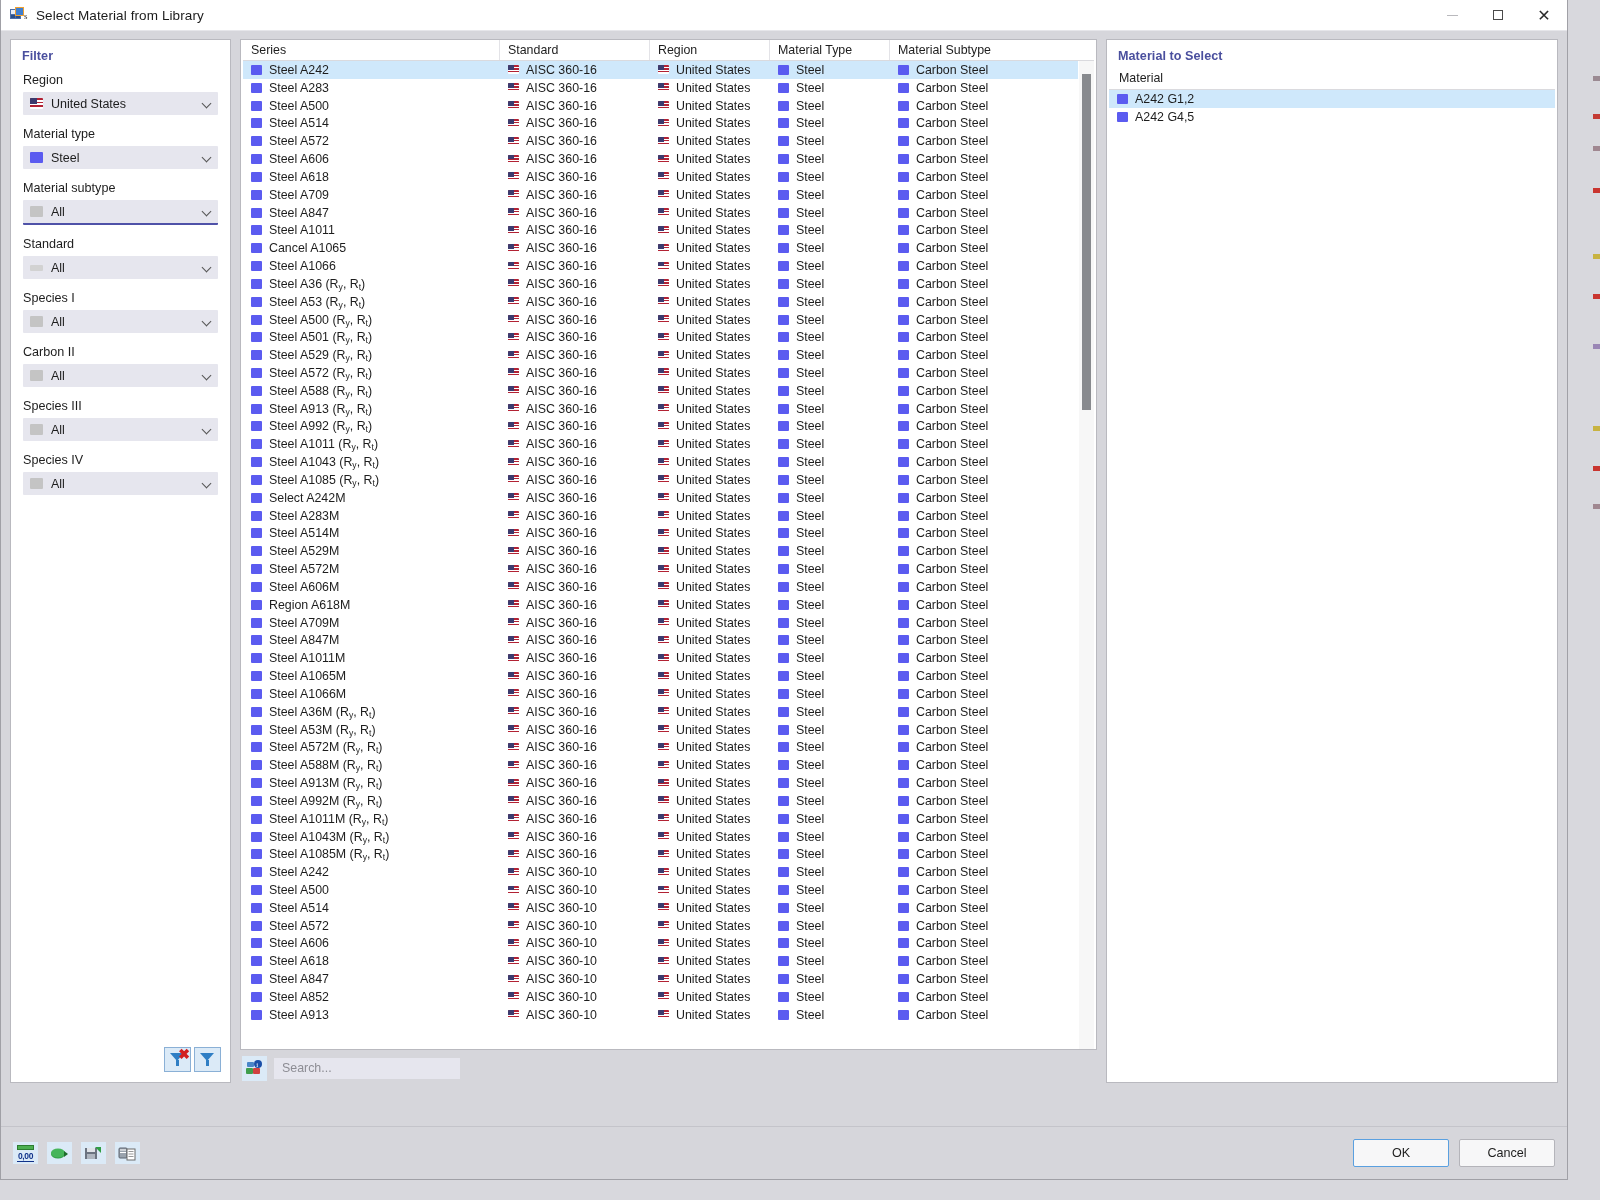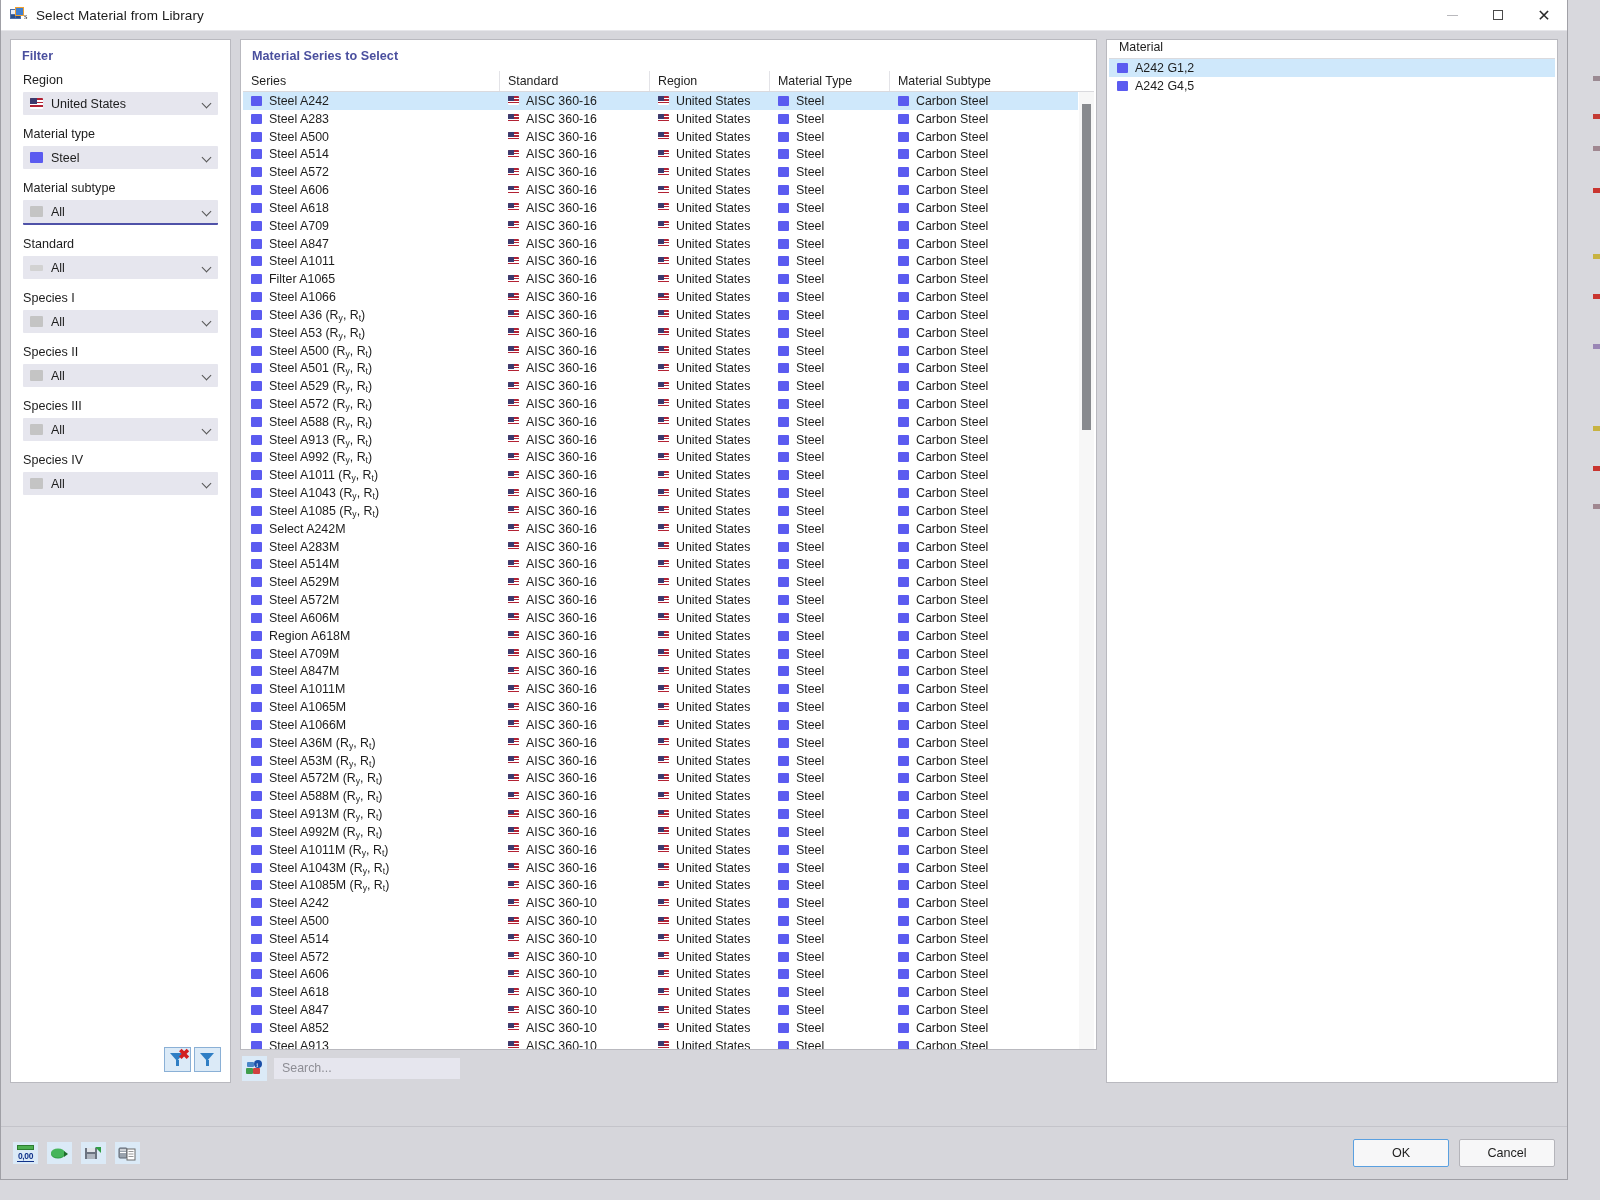--- a/index.html
+++ b/index.html
@@ -271,21 +271,21 @@
           <span class="chev"></span>
         </div>
 
         <div class="f-label">Species I</div>
         <div class="combo">
           <span class="sw sw-grey"></span>
           <span class="txt">All</span>
           <span class="chev"></span>
         </div>
 
-        <div class="f-label">Species II</div>
+        <div class="f-label">Carbon II</div>
         <div class="combo">
           <span class="sw sw-grey"></span>
           <span class="txt">All</span>
           <span class="chev"></span>
         </div>
 
         <div class="f-label">Species III</div>
         <div class="combo">
           <span class="sw sw-grey"></span>
           <span class="txt">All</span>
@@ -306,21 +306,20 @@
           <span class="redx">✖</span>
         </div>
         <div class="ficon-btn">
           <span class="funnel"></span>
         </div>
       </div>
     </div>
 
     <div style="flex:1 1 auto;display:flex;flex-direction:column;height:1044px;">
       <div class="panel center-panel" style="height:1044px">
-        <div class="panel-title">Material Series to Select</div>
         <div class="grid-head">
           <div class="hc" style="width:257px">Series</div>
           <div class="hc" style="width:150px">Standard</div>
           <div class="hc" style="width:120px">Region</div>
           <div class="hc" style="width:120px">Material Type</div>
           <div class="hc" style="flex:1 1 auto">Material Subtype</div>
         </div>
         <div class="rows-wrap">
           <div class="rows" id="series-rows">
               <div class="row sel">
@@ -539,21 +538,21 @@
                   <span>Steel</span>
                 </div>
                 <div class="cell" style="flex:1 1 auto">
                   <span class="sw" style="background:#5b5bf0"></span>
                   <span>Carbon Steel</span>
                 </div>
               </div>
               <div class="row">
                 <div class="cell" style="width:257px">
                   <span class="sw" style="background:#5b5bf0"></span>
-                  <span>Filter A1065</span>
+                  <span>Cancel A1065</span>
                 </div>
                 <div class="cell" style="width:150px">
                   <span class="sw flag"></span>
                   <span>AISC 360-16</span>
                 </div>
                 <div class="cell" style="width:120px">
                   <span class="sw flag"></span>
                   <span>United States</span>
                 </div>
                 <div class="cell" style="width:120px">
@@ -1525,20 +1524,21 @@
             <rect x="7" y="8" width="7" height="6" rx="1" fill="#d04141"></rect>
             <circle cx="12" cy="4" r="4" fill="#1a4fa8"></circle>
             <text x="10.3" y="6.8" font-size="7" fill="#fff" font-family="Liberation Serif, serif">i</text>
           </svg>
         </div>
         <input class="search-input" value="" placeholder="Search..." style="">
       </div>
     </div>
 
     <div class="panel right-panel">
+      <div class="panel-title">Material to Select</div>
       <div class="mat-head">Material</div>
       <div class="mat-rows" id="mat-rows">
           <div class="mat-row sel">
             <span class="sw"></span>
             <span class="t">A242 G1,2</span>
           </div>
           <div class="mat-row">
             <span class="sw"></span>
             <span class="t">A242 G4,5</span>
           </div>

